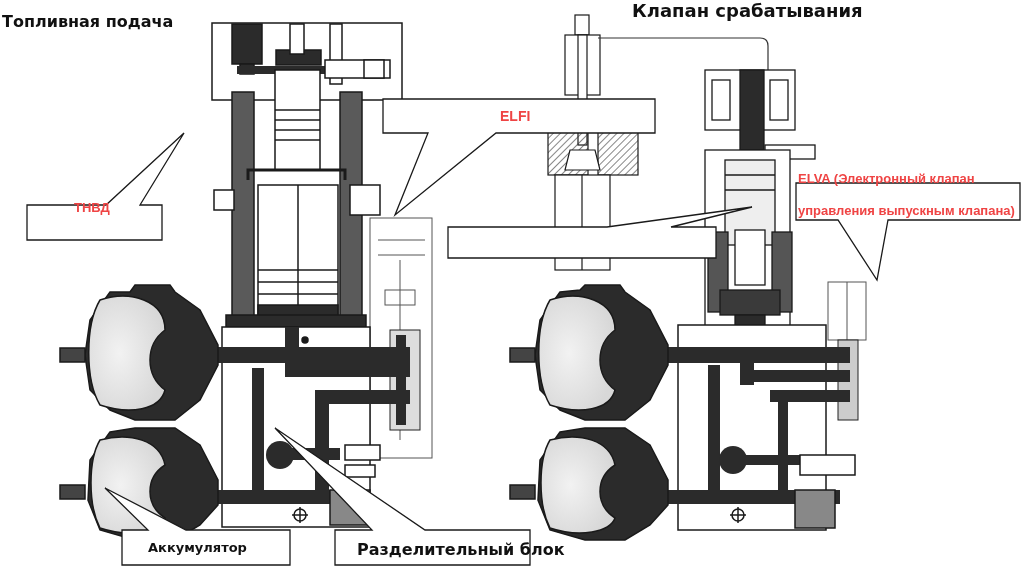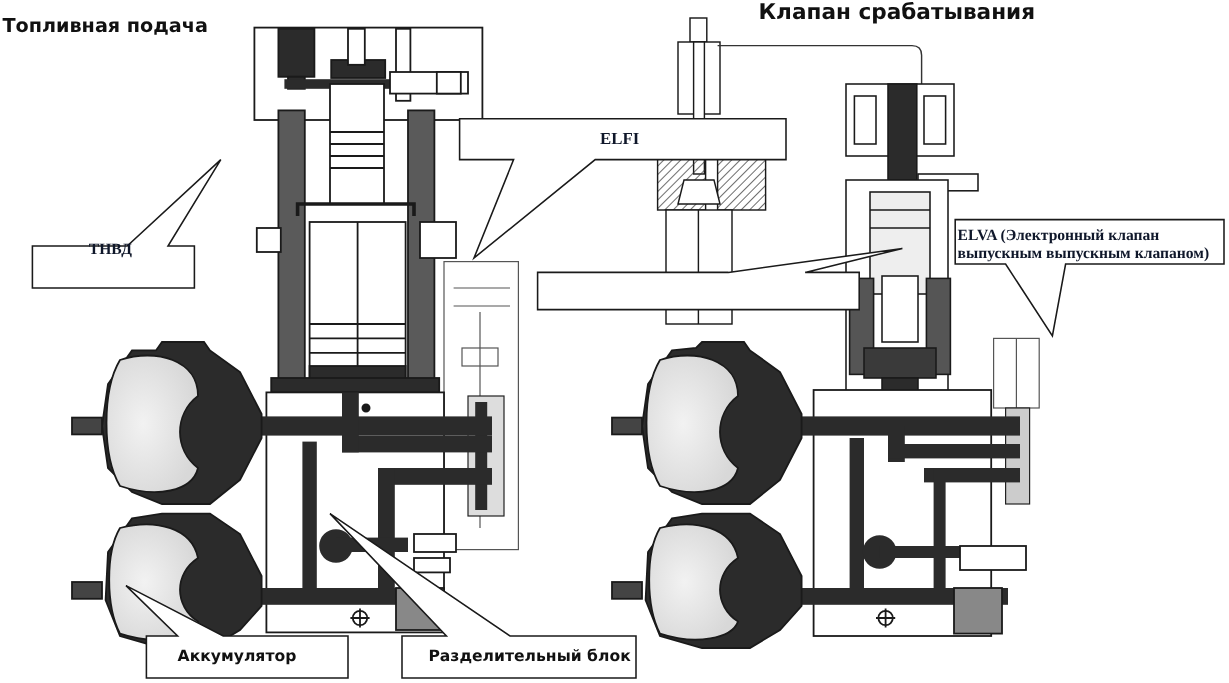--- a/index.html
+++ b/index.html
@@ -1,19 +1,19 @@
 <!DOCTYPE html>
 <html><head>
 <meta charset="utf-8">
 <style>
   html,body{margin:0;padding:0;background:#fff;}
   body{width:1024px;height:569px;position:relative;overflow:hidden;font-family:"Liberation Sans",sans-serif;}
   #stage{position:absolute;left:0;top:0;width:1024px;height:558px;}
   .sans-label{position:absolute;font-family:"DejaVu Sans",sans-serif;font-weight:bold;font-size:14px;color:#111;white-space:nowrap;}
-  .serif-label{position:absolute;font-family:Liberation Serif, serif;font-weight:bold;font-size:13px;color:#0f172a;white-space:nowrap;line-height:17px;text-align:center;}
+  .serif-label{position:absolute;font-family:Liberation Sans, sans-serif;font-weight:bold;font-size:13px;color:#ef4444;white-space:nowrap;line-height:17px;text-align:center;}
 </style>
 </head>
 <body>
 
 <div id="stage">
 <svg width="1024" height="569" viewBox="0 0 1024 569" xmlns="http://www.w3.org/2000/svg">
   <defs>
     <pattern id="hatch" width="5" height="5" patternUnits="userSpaceOnUse" patternTransform="rotate(45)">
       <line x1="0" y1="0" x2="0" y2="5" stroke="#333" stroke-width="1.2"></line>
     </pattern>
@@ -183,17 +183,17 @@
   <g stroke="#1a1a1a" stroke-width="1.3" fill="#fff">
     <path d="M335 530 L372 530 L275 428 L425 530 L530 530 L530 565 L335 565 Z"></path>
   </g>
 </svg>
 
   
   <div class="sans-label" style="left:2px;top:12px;font-size:16px;">Топливная подача</div>
   <div class="sans-label" style="left:632px;top:0px;font-size:18px;">Клапан срабатывания</div>
   <div class="serif-label" style="left:74px;top:199px;">ТНВД</div>
   <div class="serif-label" style="left:500px;top:108px;font-size:14px;">ELFI</div>
-  <div class="serif-label" style="left:798px;top:187px;">ELVA (Электронный клапан</div>
-  <div class="serif-label" style="left:798px;top:202px;">выпускным выпускным клапаном)</div>
+  <div class="serif-label" style="left:798px;top:170px;">ELVA (Электронный клапан</div>
+  <div class="serif-label" style="left:798px;top:202px;">управления выпускным клапана)</div>
   <div class="sans-label" style="left:148px;top:540px;font-size:13px;">Аккумулятор</div>
-  <div class="sans-label" style="left:357px;top:540px;font-size:13px;">Разделительный блок</div>
+  <div class="sans-label" style="left:357px;top:540px;font-size:16px;">Разделительный блок</div>
 </div>
 
 </body></html>

